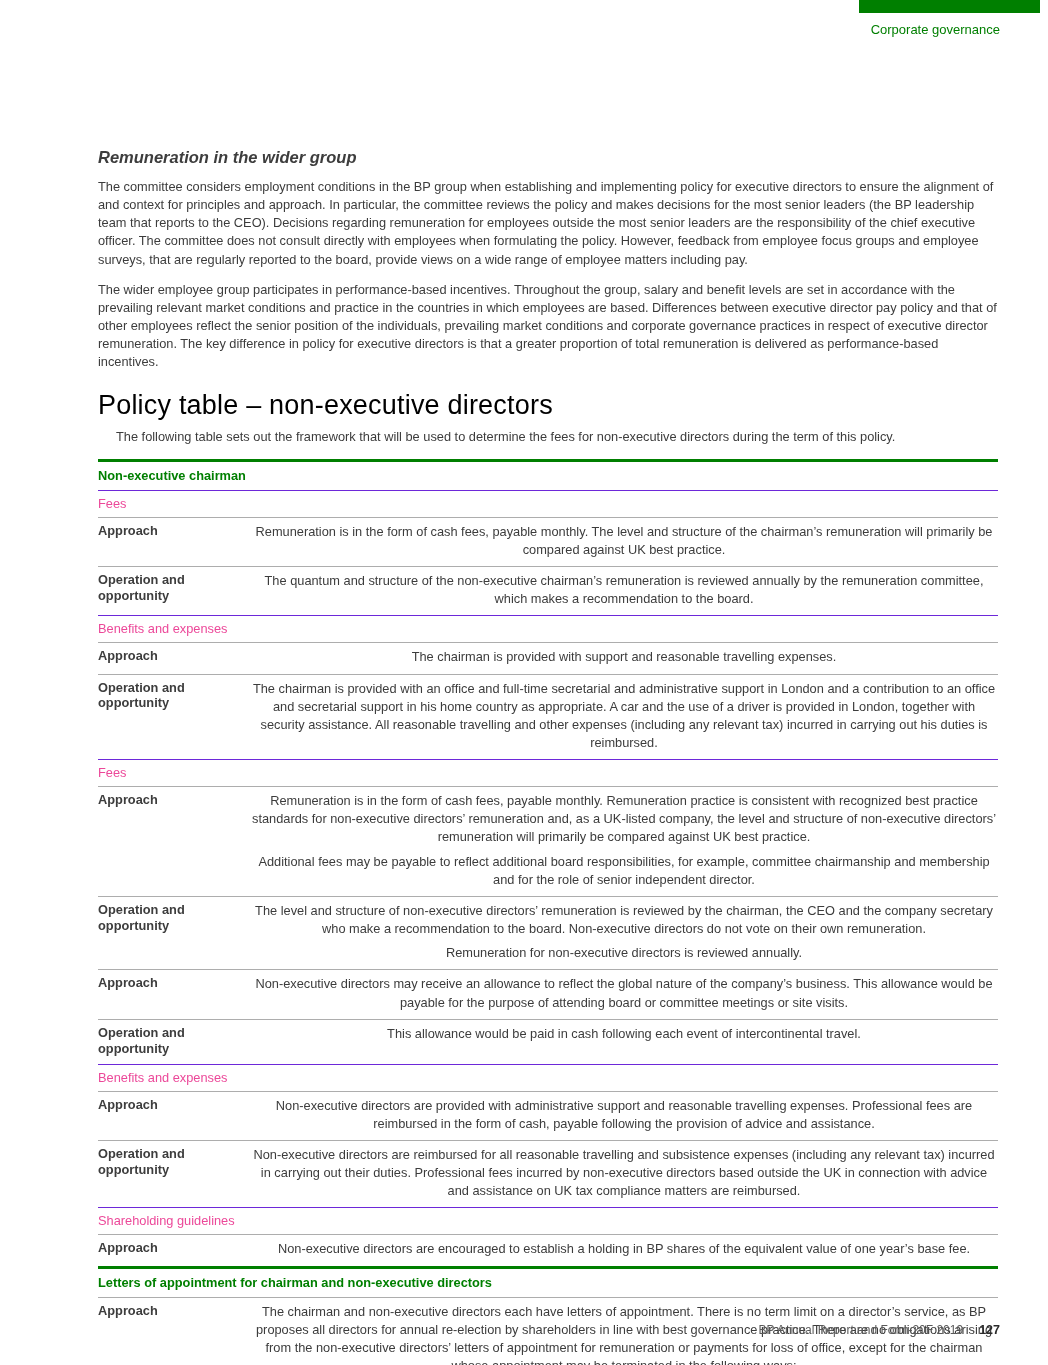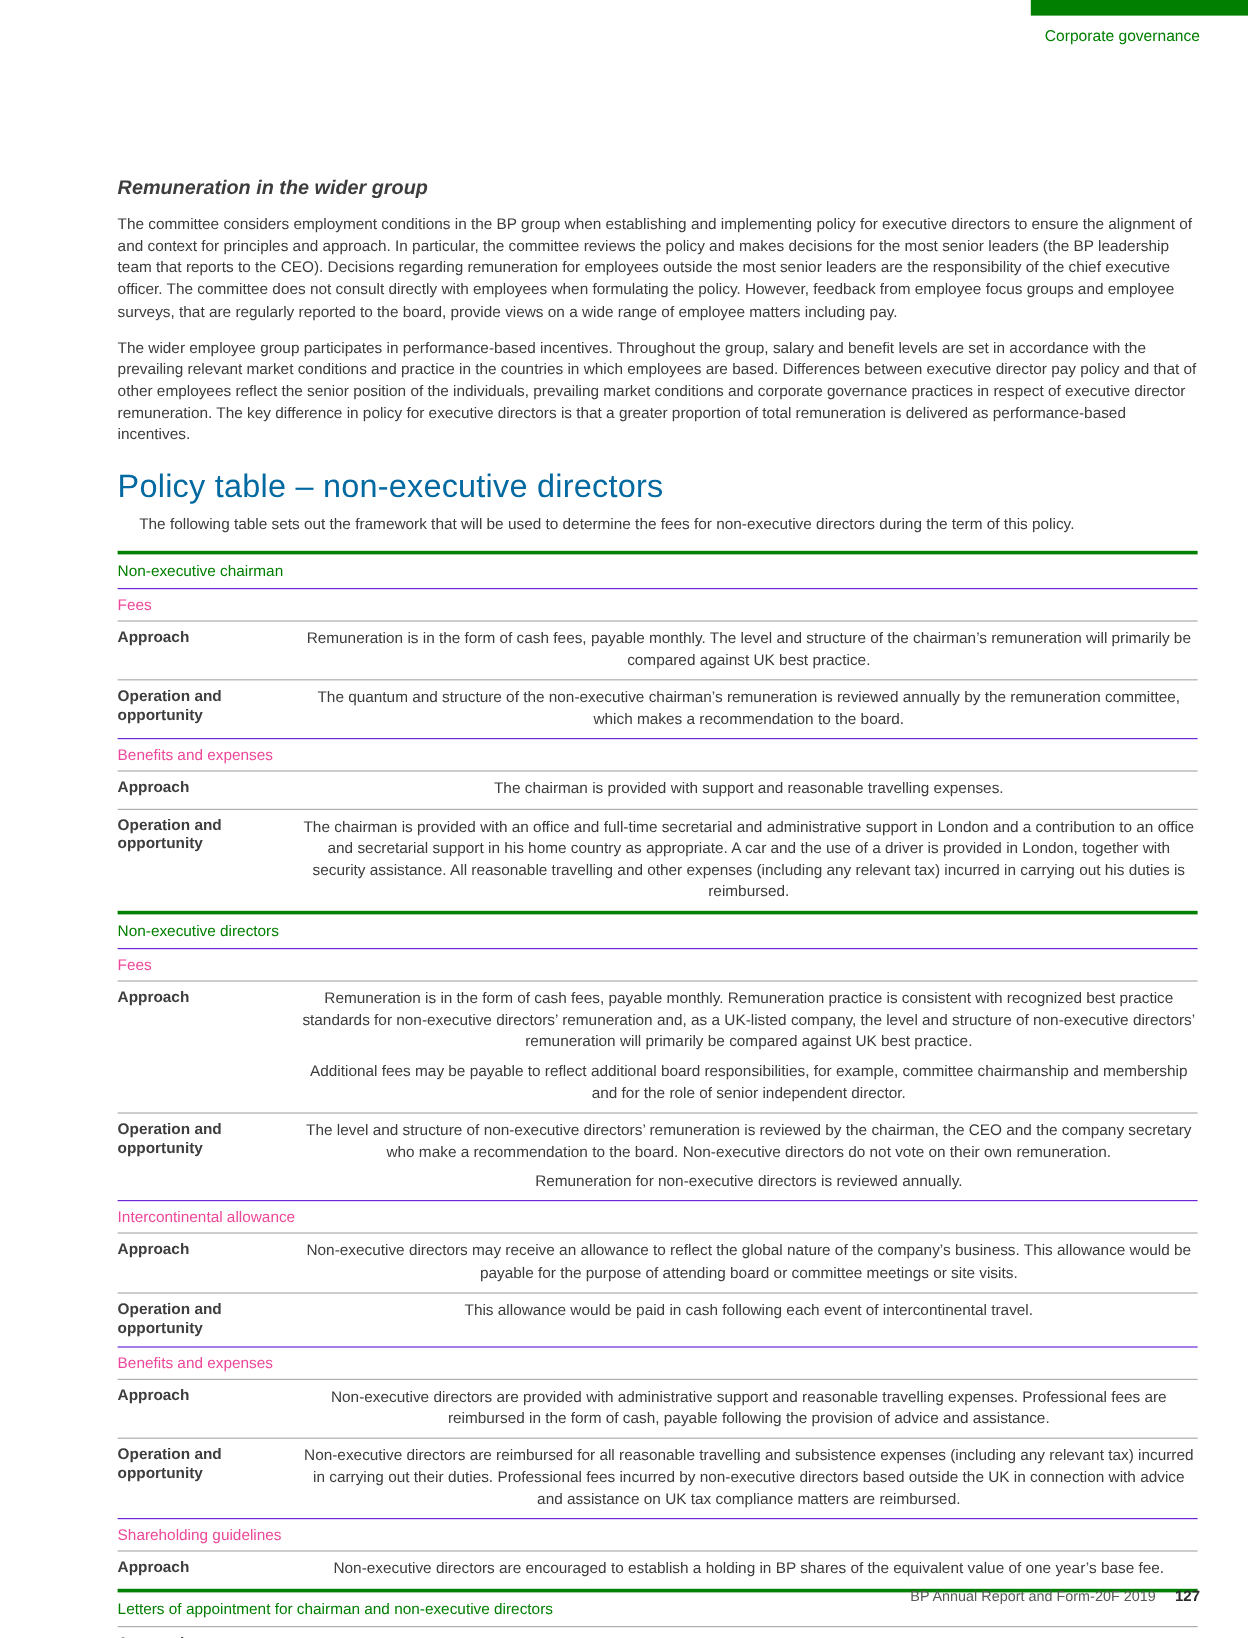--- a/index.html
+++ b/index.html
@@ -9,25 +9,25 @@
     font-family:"Liberation Sans", sans-serif; color:#3c3c3c;
     -webkit-font-smoothing:antialiased;
   }
   .corner-bar { position:absolute; top:0; right:8px; width:181px; height:13px; background:#007f00; }
   .header-tab { position:absolute; top:22px; right:48px; font-size:13px; color:#007f00; }
   .content { position:absolute; top:148px; left:98px; width:900px; }
 
   .wg-heading { font-size:16.5px; font-weight:bold; color:#3d3d3d; margin-bottom:11px;font-style:italic; }
   .body-para { font-size:12.8px; line-height:1.42; color:#3c3c3c; margin-bottom:12px; }
 
-  .policy-heading { font-size:27px; font-weight:normal; color:#0369a1; margin-top:18px; margin-bottom:7px; letter-spacing:0.2px; }
+  .policy-heading { font-size:27px; font-weight:normal; color:#000000; margin-top:18px; margin-bottom:7px; letter-spacing:0.2px; }
   .policy-intro { font-size:12.8px; line-height:1.42; color:#3c3c3c; margin-bottom:13px;margin-left:18px; }
 
   .policy-table { border-bottom:1px solid #adadad; }
-  .pt-section-title { border-top:3px solid #007f00; padding:6px 0 7px; color:#007f00; font-weight:normal; font-size:12.8px; }
+  .pt-section-title { border-top:3px solid #007f00; padding:6px 0 7px; color:#007f00; font-weight:bold; font-size:12.8px; }
   .pt-subheader { border-top:1px solid #6d28d9; padding:5px 0 6px; color:#ec4899; font-size:12.8px; }
   .pt-row { border-top:1px solid #adadad; display:flex; padding:5px 0 7px; }
   .pt-label { flex:0 0 152px; padding-right:12px; font-weight:bold; font-size:12.8px; color:#3d3d3d; line-height:1.25; }
   .pt-content { flex:1; font-size:12.8px; line-height:1.42; color:#3c3c3c;text-align:center; }
   .pt-content p { margin:0 0 6px 0; }
   .pt-content p:last-child, .pt-content .pt-bullet:last-child { margin-bottom:0; }
 
   .footer { position:absolute; bottom:28px; right:48px; font-size:12px; color:#595959; }
   .footer .page-num { font-weight:bold; color:#2b2b2b; margin-left:16px; font-size:12.5px; }
 </style>
@@ -67,37 +67,35 @@
         <div class="pt-content">
           <p>The chairman is provided with support and reasonable travelling expenses.</p>
         </div>
       </div>
       <div class="pt-row">
         <div class="pt-label">Operation and opportunity</div>
         <div class="pt-content">
           <p>The chairman is provided with an office and full-time secretarial and administrative support in London and a contribution to an office and secretarial support in his home country as appropriate. A car and the use of a driver is provided in London, together with security assistance. All reasonable travelling and other expenses (including any relevant tax) incurred in carrying out his duties is reimbursed.</p>
         </div>
       </div>
-      <div class="pt-section-title">Non-executive directors</div>
       <div class="pt-subheader">Fees</div>
       <div class="pt-row">
         <div class="pt-label">Approach</div>
         <div class="pt-content">
           <p>Remuneration is in the form of cash fees, payable monthly. Remuneration practice is consistent with recognized best practice standards for non-executive directors’ remuneration and, as a UK-listed company, the level and structure of non-executive directors’ remuneration will primarily be compared against UK best practice.</p>
           <p>Additional fees may be payable to reflect additional board responsibilities, for example, committee chairmanship and membership and for the role of senior independent director.</p>
         </div>
       </div>
       <div class="pt-row">
         <div class="pt-label">Operation and opportunity</div>
         <div class="pt-content">
           <p>The level and structure of non-executive directors’ remuneration is reviewed by the chairman, the CEO and the company secretary who make a recommendation to the board. Non-executive directors do not vote on their own remuneration.</p>
           <p>Remuneration for non-executive directors is reviewed annually.</p>
         </div>
       </div>
-      <div class="pt-subheader">Intercontinental allowance</div>
       <div class="pt-row">
         <div class="pt-label">Approach</div>
         <div class="pt-content">
           <p>Non-executive directors may receive an allowance to reflect the global nature of the company’s business. This allowance would be payable for the purpose of attending board or committee meetings or site visits.</p>
         </div>
       </div>
       <div class="pt-row">
         <div class="pt-label">Operation and opportunity</div>
         <div class="pt-content">
           <p>This allowance would be paid in cash following each event of intercontinental travel.</p>

